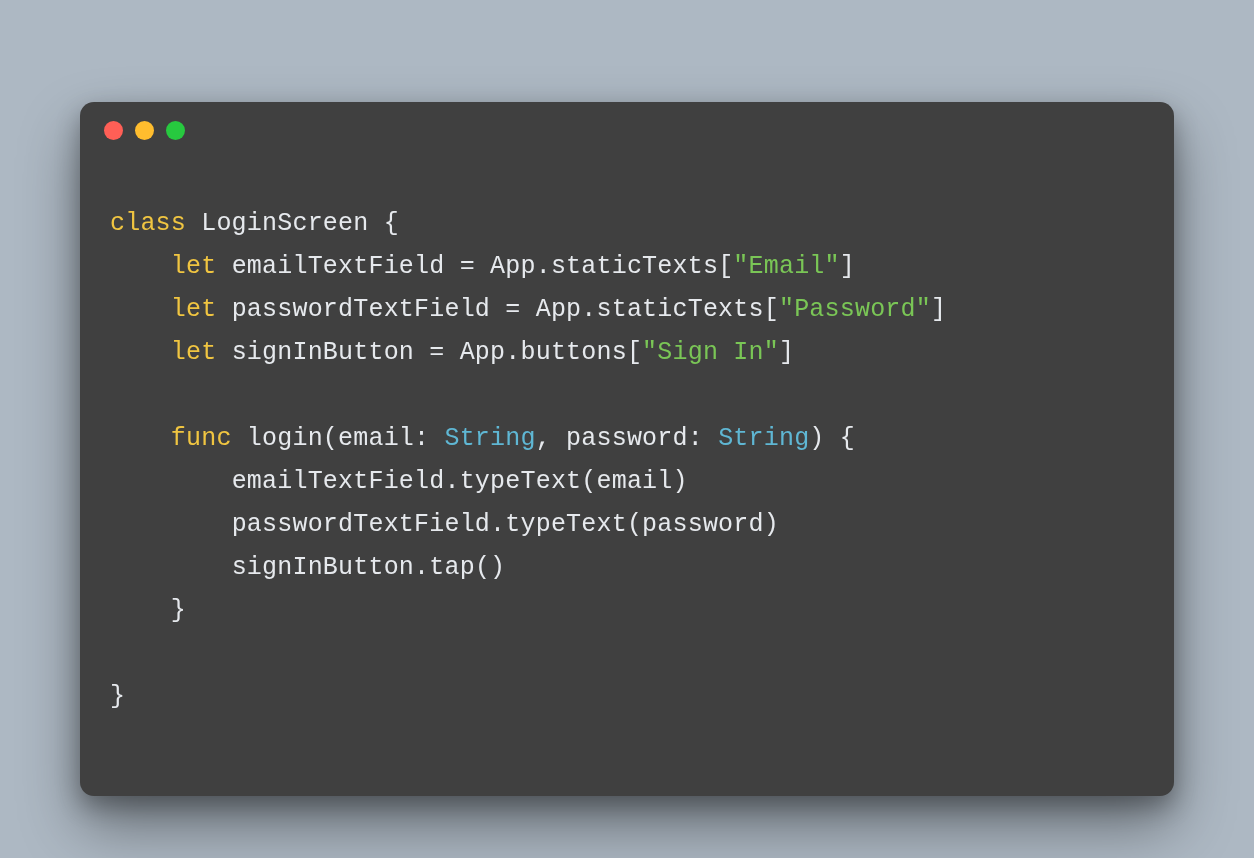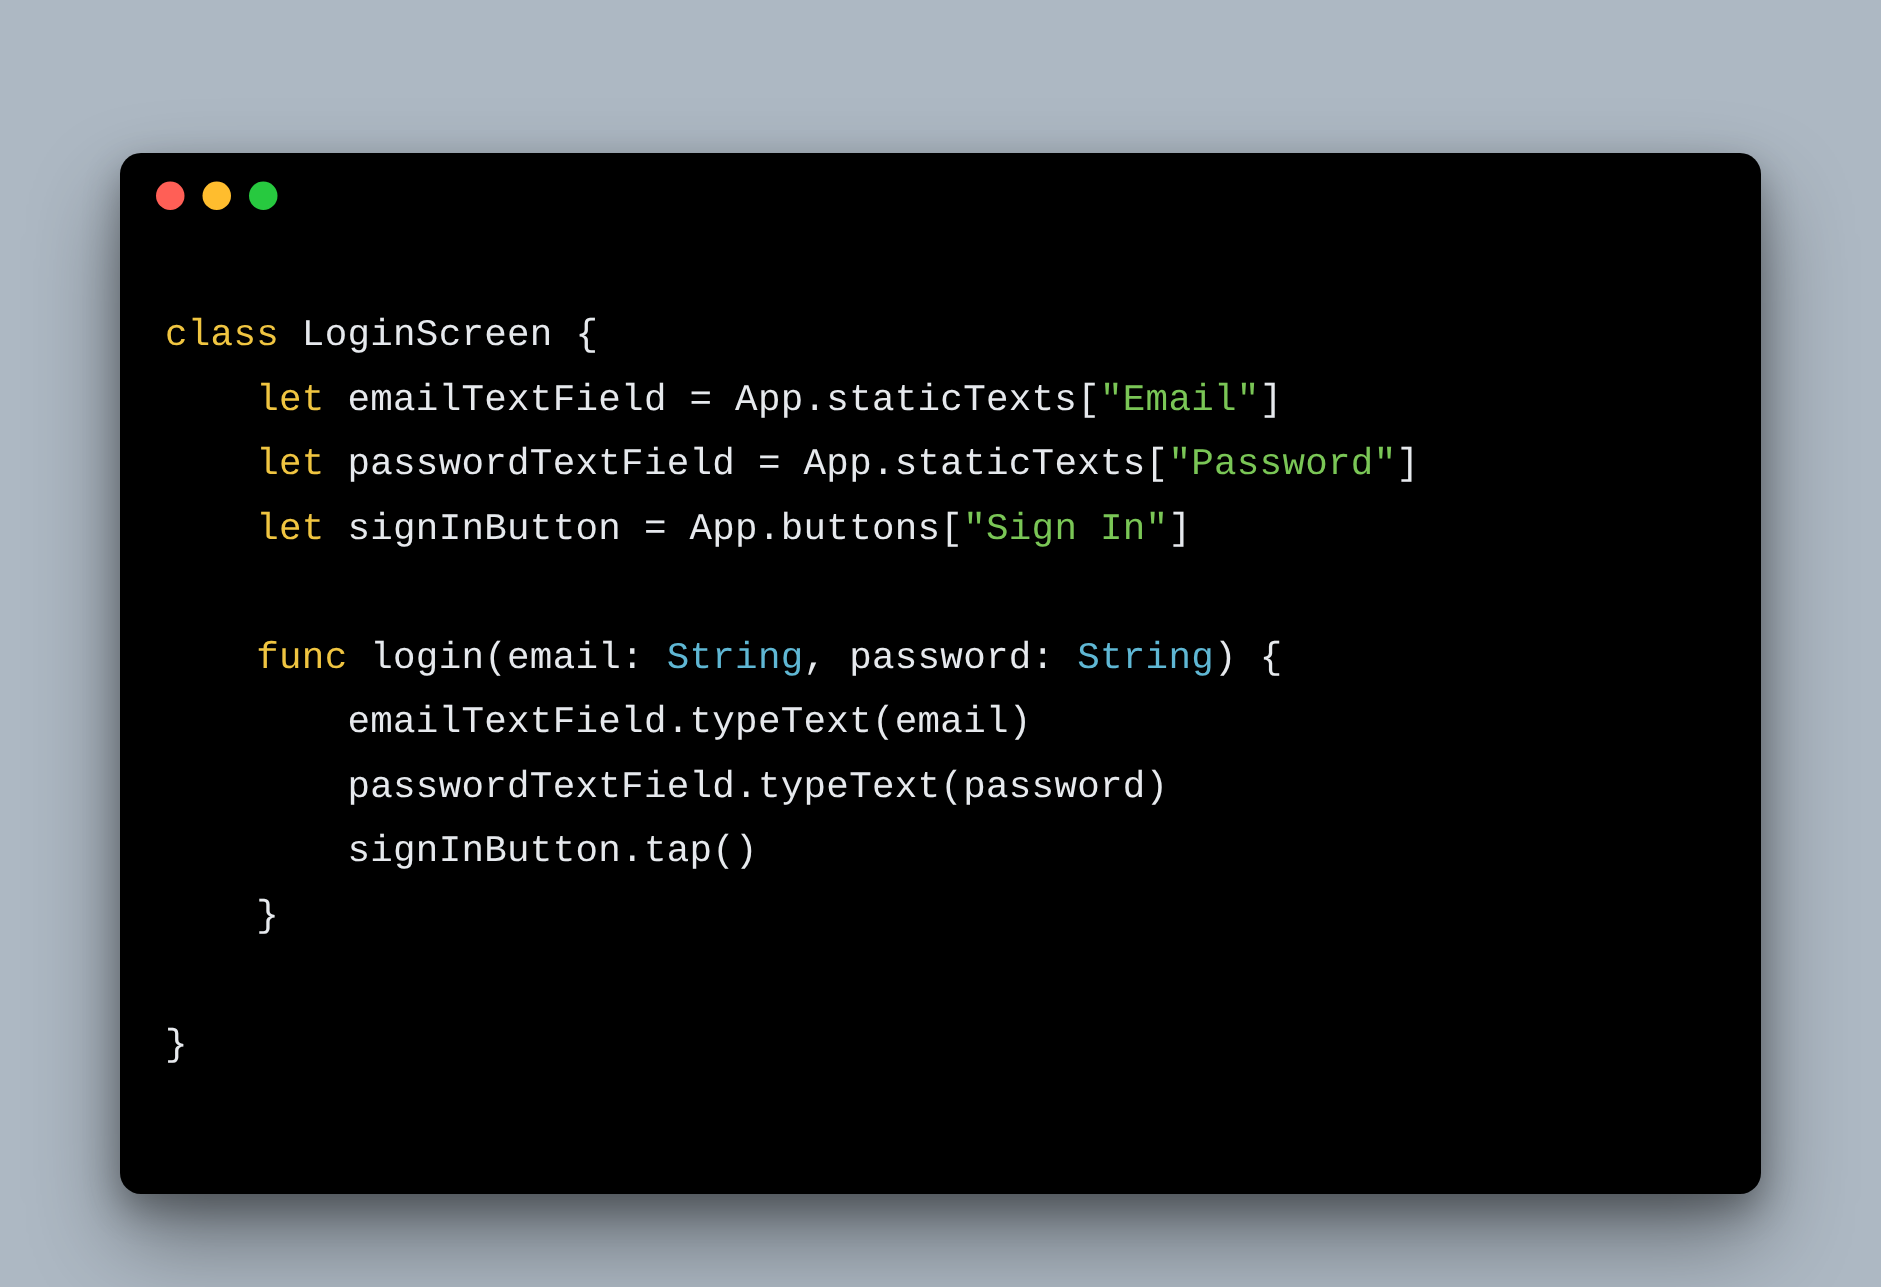--- a/index.html
+++ b/index.html
@@ -8,21 +8,21 @@
     height: 858px;
     background: #adb8c3;
     display: flex;
     align-items: center;
     justify-content: center;
     font-family: "SF Mono", "Menlo", "Consolas", "Liberation Mono", monospace;
   }
   .window {
     width: 1094px;
     height: 694px;
-    background: #000000;
+    background: #404040;
     border-radius: 14px;
     box-shadow: 0 30px 60px rgba(0,0,0,0.4), 0 10px 24px rgba(0,0,0,0.3);
     display: flex;
     flex-direction: column;
     overflow: hidden;
     margin-top: 40px;
   }
   .titlebar {
     height: 56px;
     padding-left: 24px;

